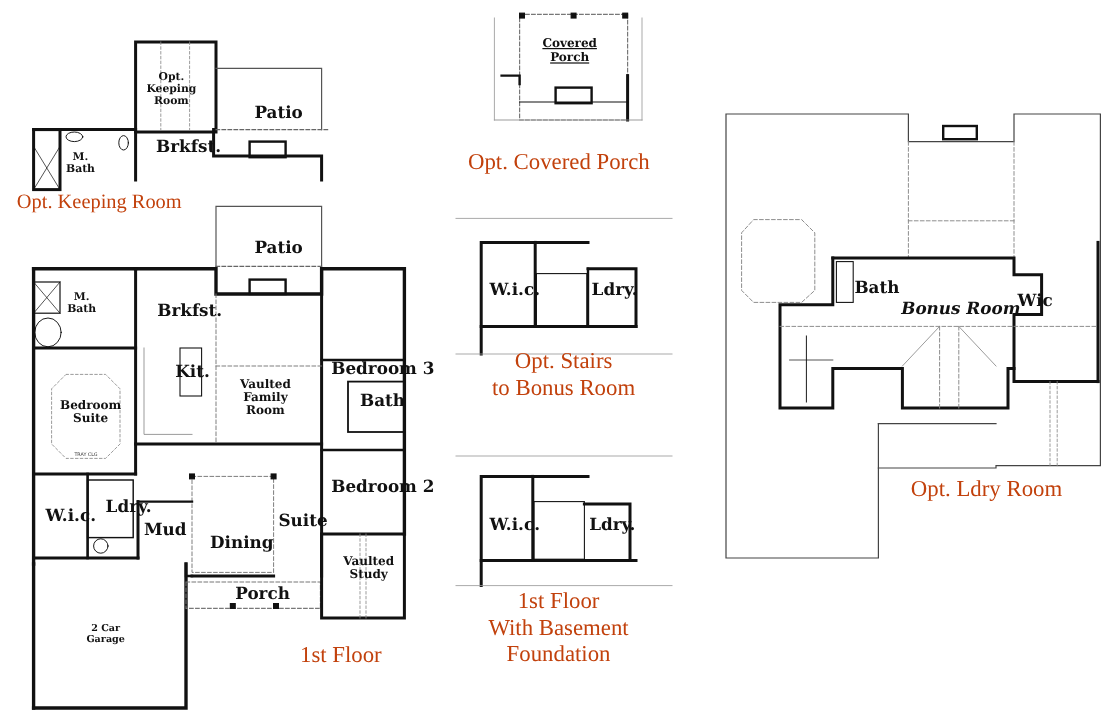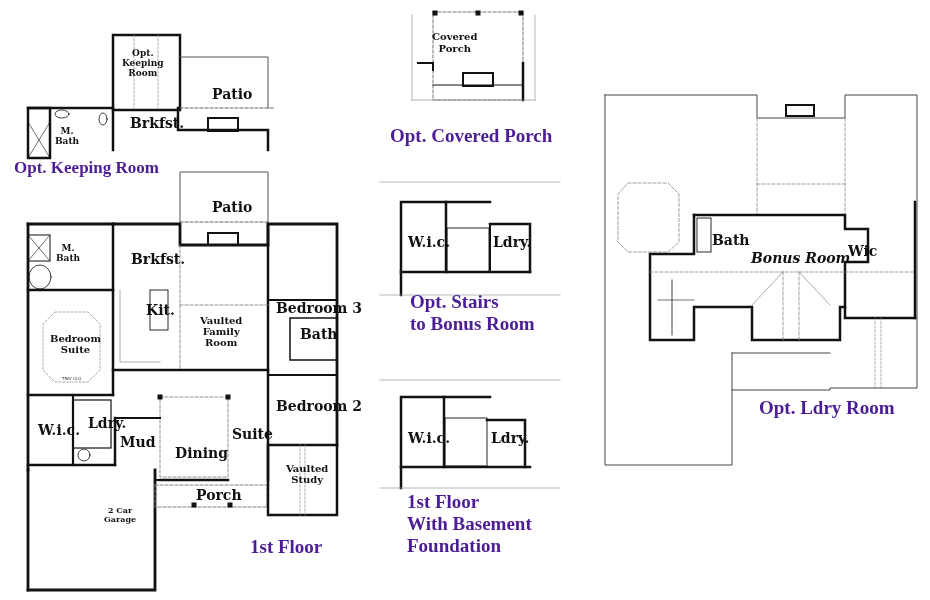--- a/index.html
+++ b/index.html
@@ -1,20 +1,20 @@
 <!DOCTYPE html>
 <html><head>
 <meta charset="utf-8">
 <style>
   html,body{margin:0;padding:0;background:#fff;}
   body{width:930px;height:600px;position:relative;overflow:hidden;font-family:"DejaVu Serif","Liberation Serif",serif;color:#111;}
   svg{position:absolute;left:0;top:0;}
   .room{position:absolute;font-family:"DejaVu Serif","Liberation Serif",serif;font-weight:bold;font-size:14px;text-align:center;line-height:12px;color:#111;white-space:nowrap;}
   .small{position:absolute;font-family:"DejaVu Sans","Liberation Sans",sans-serif;font-size:4px;color:#333;white-space:nowrap;}
-  .title{position:absolute;font-family:"Liberation Serif","DejaVu Serif",serif;font-size:19px;text-align:left;line-height:22px;color:#4c1d95;white-space:nowrap;font-weight:bold;}
+  .title{position:absolute;font-family:"Liberation Serif","DejaVu Serif",serif;font-size:19px;text-align:center;line-height:22px;color:#c2410c;white-space:nowrap;font-weight:normal;}
 </style>
 </head>
 <body>
 
 <svg width="930" height="600" viewBox="0 0 930 600">
   <g fill="none" stroke="#111" stroke-linecap="square">
 
     <g>
       <rect x="113" y="35" width="67" height="75" stroke-width="2.5"></rect>
       <polyline points="180,57 268,57 268,108" stroke-width="1" stroke="#555"></polyline>
@@ -139,30 +139,30 @@
       <line x1="672" y1="280" x2="672" y2="335" stroke-width=".8"></line>
       <line x1="658" y1="300" x2="694" y2="300" stroke-width=".6"></line>
       <line x1="732" y1="353" x2="830" y2="353" stroke-width="1" stroke="#444"></line>
       <line x1="732" y1="353" x2="732" y2="390" stroke-width="1" stroke="#444"></line>
       <line x1="875" y1="318" x2="875" y2="390" stroke="#888" stroke-dasharray="2,2" stroke-width=".7"></line>
       <line x1="881" y1="318" x2="881" y2="390" stroke="#888" stroke-dasharray="2,2" stroke-width=".7"></line>
     </g>
   </g>
 </svg>
 
-<div class="room" style="left:122px;top:48px;font-size:9px;line-height:10px;"><span style="white-space:pre;">Opt.
+<div class="room" style="left:122px;top:60px;font-size:9px;line-height:10px;"><span style="white-space:pre;">Opt.
 Keeping
 Room</span></div>
 <div class="room" style="left:212px;top:88px;">Patio</div>
 <div class="room" style="left:130px;top:117px;">Brkfst.</div>
 <div class="room" style="left:55px;top:126px;font-size:9px;line-height:10px;white-space:pre;">M.
 Bath</div>
 <div class="title" style="left: 14px; top: 157px; font-size: 17px; white-space: pre;">Opt. Keeping Room</div>
 
-<div class="room" style="left:432px;top:31px;font-size:10px;white-space:pre;">Covered
+<div class="room" style="left:452px;top:31px;font-size:10px;white-space:pre;text-decoration:underline;">Covered
 Porch</div>
 <div class="title" style="left: 390px; top: 125px; white-space: pre;">Opt. Covered Porch</div>
 
 <div class="room" style="left:212px;top:201px;">Patio</div>
 <div class="room" style="left:56px;top:243px;font-size:9px;line-height:10px;white-space:pre;">M.
 Bath</div>
 <div class="room" style="left:131px;top:253px;">Brkfst.</div>
 <div class="room" style="left:146px;top:304px;">Kit.</div>
 <div class="room" style="left:200px;top:315px;font-size:10px;line-height:11px;white-space:pre;">Vaulted
 Family
@@ -174,21 +174,21 @@
 <div class="small" style="left:62px;top:376px;">TRAY CLG</div>
 <div class="room" style="left:38px;top:424px;">W.i.c.</div>
 <div class="room" style="left:88px;top:417px;">Ldry.</div>
 <div class="room" style="left:120px;top:436px;">Mud</div>
 <div class="room" style="left:175px;top:427px;margin-top:20px;">Dining</div>
 <div class="room" style="left:232px;top:428px;">Suite</div>
 <div class="room" style="left:276px;top:400px;">Bedroom 2</div>
 <div class="room" style="left:286px;top:463px;font-size:10px;line-height:11px;white-space:pre;">Vaulted
 Study</div>
 <div class="room" style="left:196px;top:489px;">Porch</div>
-<div class="room" style="left:72px;top:506px;font-size:8px;line-height:9px;white-space:pre;margin-left:32px;">2 Car
+<div class="room" style="left:72px;top:519px;font-size:8px;line-height:9px;white-space:pre;">2 Car
 Garage</div>
 <div class="title" style="left: 250px; top: 536px; white-space: pre;">1st Floor</div>
 
 <div class="room" style="left:408px;top:236px;">W.i.c.</div>
 <div class="room" style="left:493px;top:236px;">Ldry.</div>
 <div class="title" style="left:410px;top:291px;white-space:pre;">Opt. Stairs
 to Bonus Room</div>
 
 <div class="room" style="left:408px;top:432px;">W.i.c.</div>
 <div class="room" style="left:491px;top:432px;">Ldry.</div>

